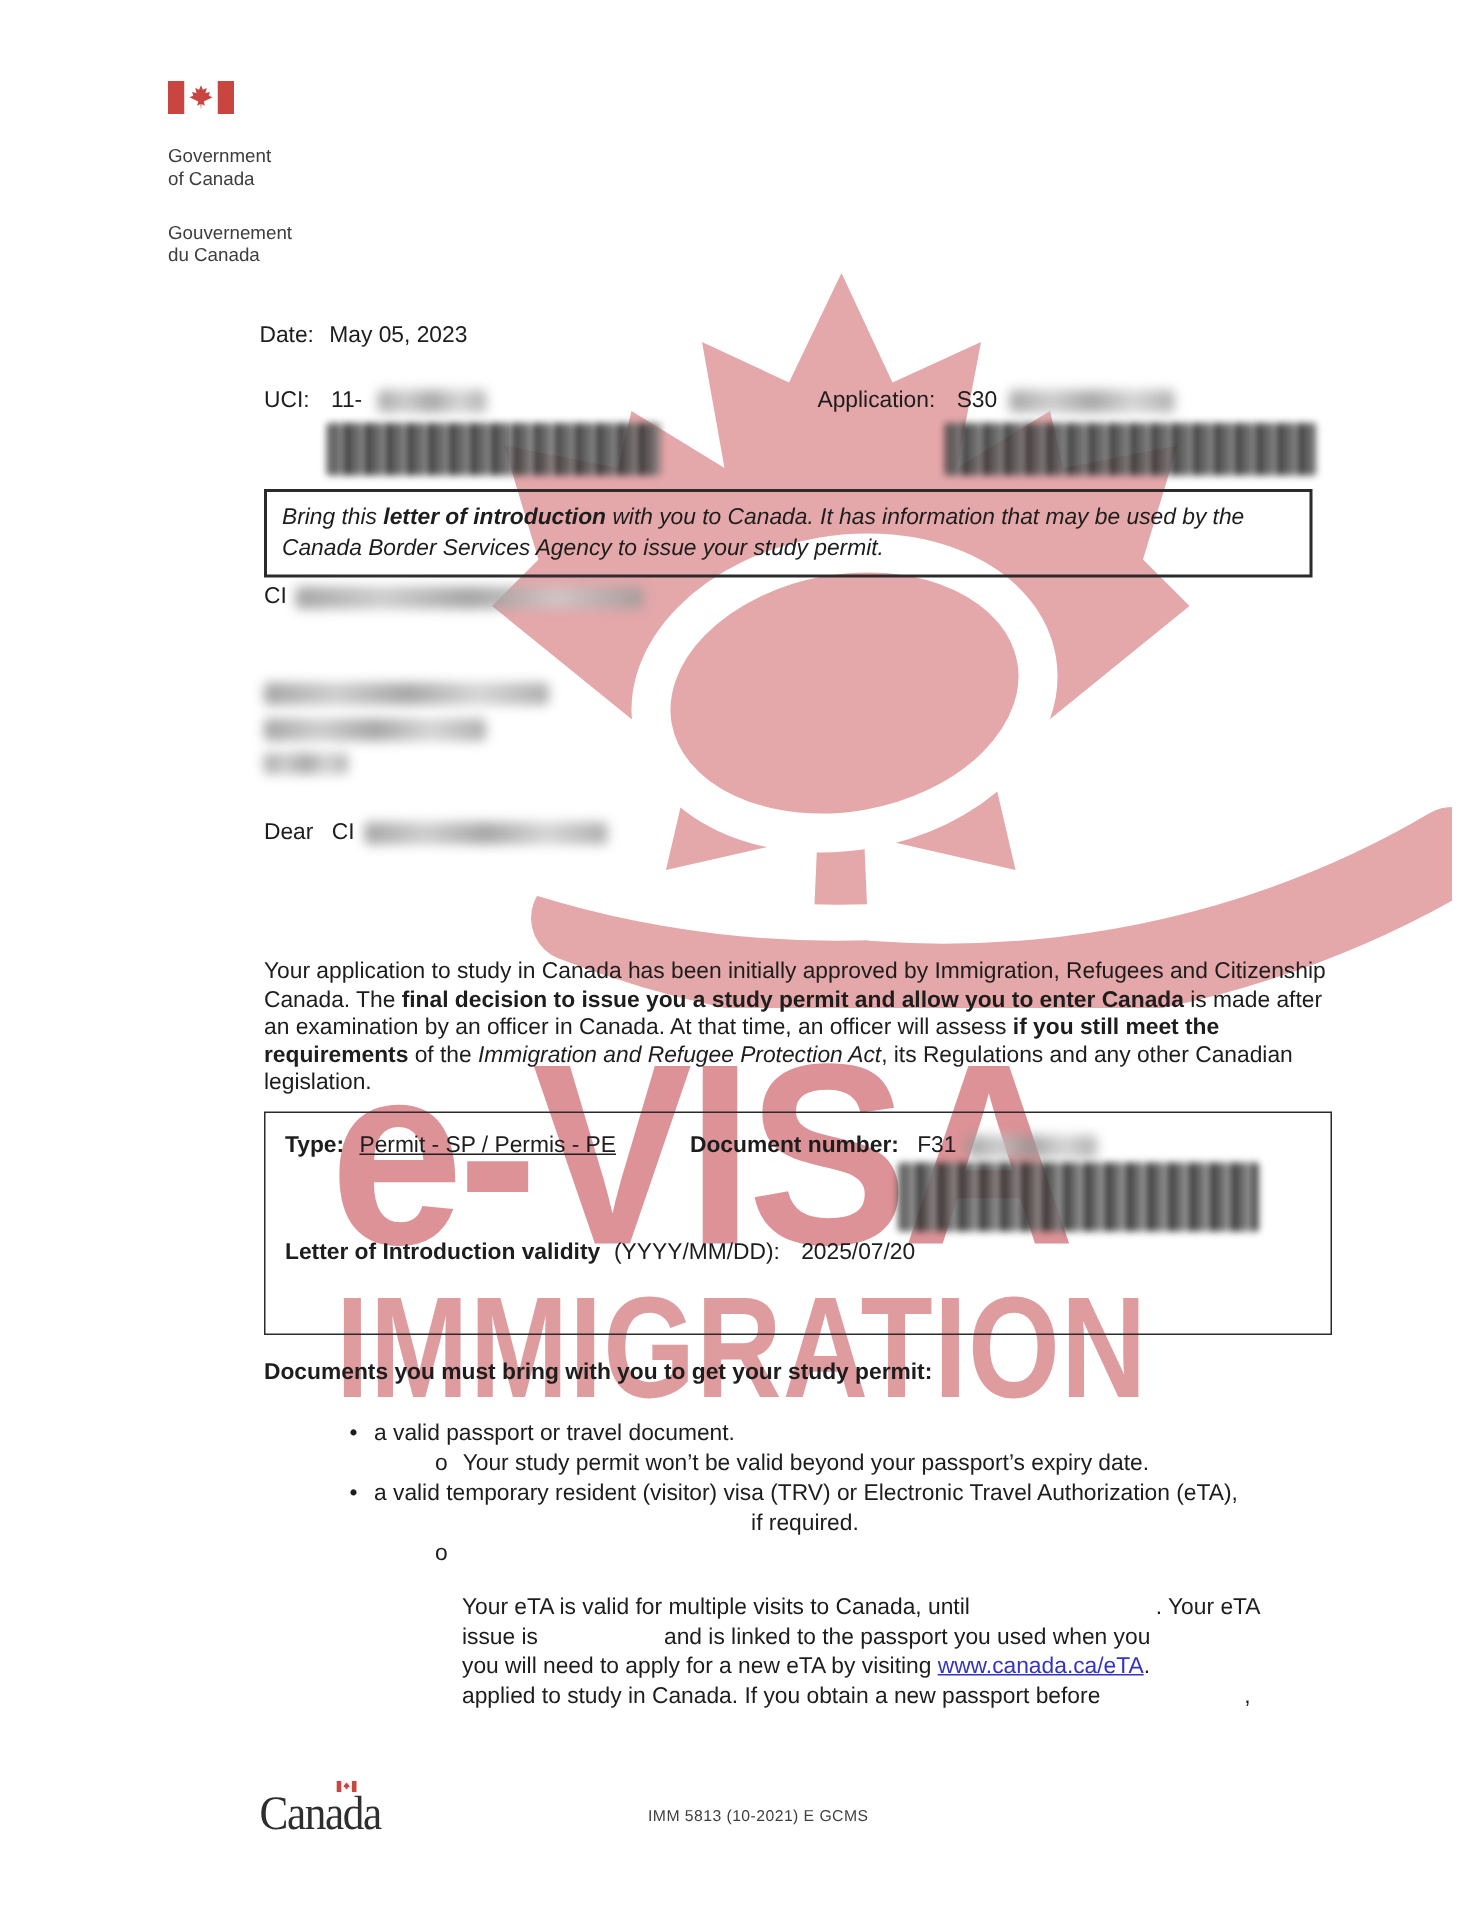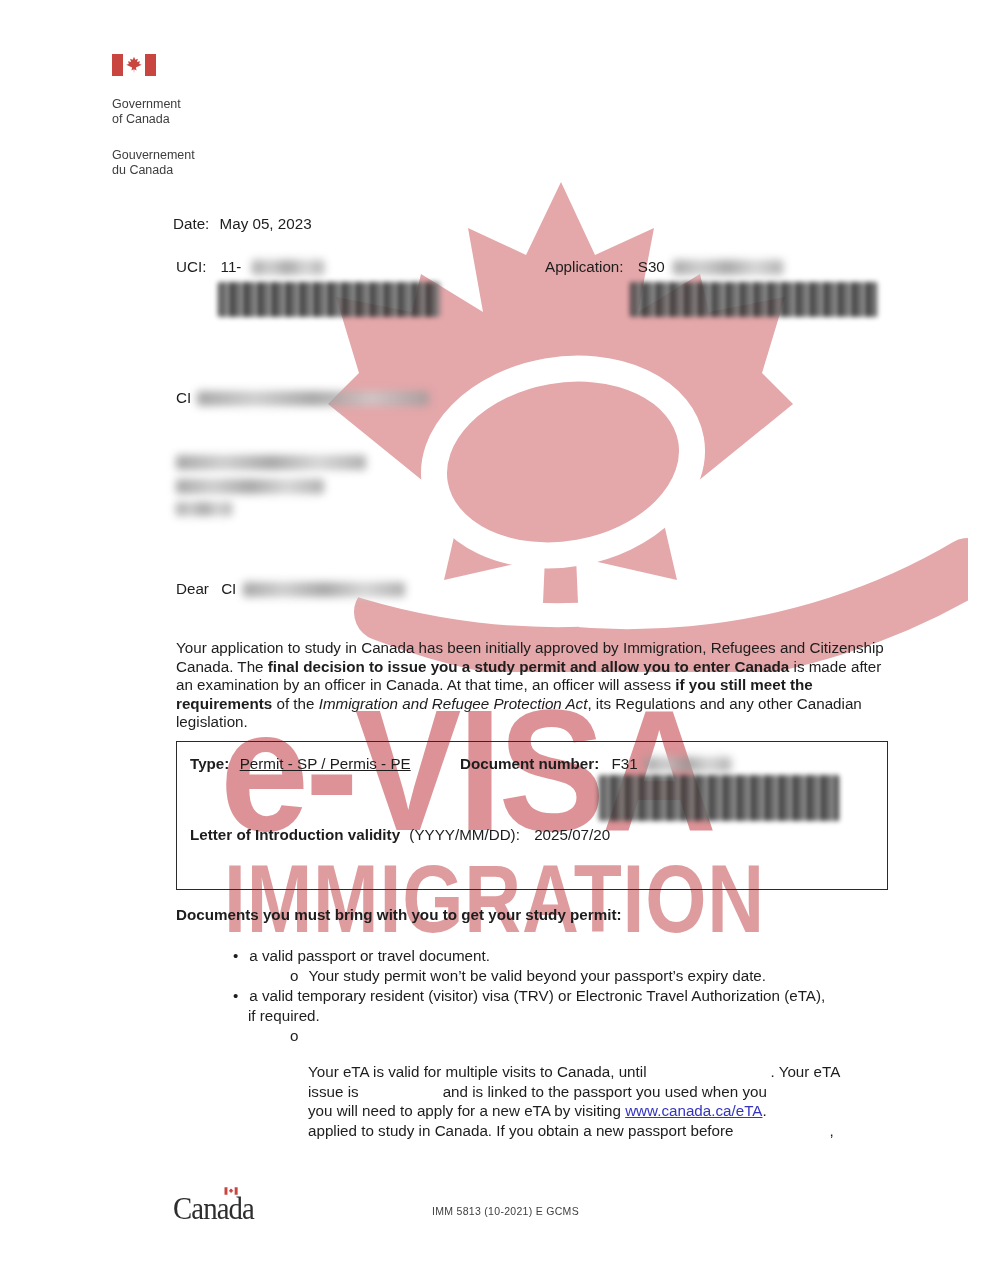--- a/index.html
+++ b/index.html
@@ -133,31 +133,34 @@
 
   <div class="abs content nowrap" style="left:545px;top:258px;">
     <span>Application:</span>
     <span style="margin-left:10px;">S30</span>
     <span class="redact-gray inline-redact" style="width:110px;height:15px;margin-left:4px;"></span>
   </div>
 
   <div class="abs redact-dark" style="left:218px;top:282px;width:222px;height:35px;"></div>
   <div class="abs redact-dark" style="left:630px;top:282px;width:248px;height:35px;"></div>
 
+  <div class="abs content notice-box">
+    <span>Bring this </span><span class="b">letter of introduction</span><span> with you to Canada. It has information that may be used by the Canada Border Services Agency to issue your study permit.</span>
+  </div>
 
   <div class="abs content nowrap" style="left:176px;top:389px;">
     <span>CI</span>
     <span class="redact-gray inline-redact" style="width:232px;height:15px;margin-left:2px;"></span>
   </div>
 
   <div class="abs redact-gray" style="left:176px;top:455px;width:190px;height:15px;"></div>
   <div class="abs redact-gray" style="left:176px;top:479px;width:148px;height:15px;"></div>
   <div class="abs redact-gray" style="left:176px;top:502px;width:56px;height:14px;"></div>
 
-  <div class="abs content nowrap" style="left:176px;top:580px;">
+  <div class="abs content nowrap" style="left:176px;top:546px;">
     <span>Dear</span>
     <span style="margin-left:8px;">CI</span>
     <span class="redact-gray inline-redact" style="width:162px;height:15px;margin-left:2px;"></span>
   </div>
 
   <div class="abs content para">
     <span>Your application to study in Canada has been initially approved by Immigration, Refugees and Citizenship Canada. The </span><span class="b">final decision to issue you a study permit and allow you to enter Canada</span><span> is made after an examination by an officer in Canada. At that time, an officer will assess </span><span class="b">if you still meet the requirements</span><span> of the </span><span class="i">Immigration and Refugee Protection Act</span><span>, its Regulations and any other Canadian legislation.</span>
   </div>
 
   <div class="abs content details-box">
@@ -188,21 +191,21 @@
   <div class="abs content sub-row" style="left:290px;top:966px;">
     <span>o</span>
     <span>Your study permit won’t be valid beyond your passport’s expiry date.</span>
   </div>
 
   <div class="abs content" style="left:233px;top:986px;">
     <div class="bullet-row">
       <span>•</span>
       <span class="nowrap">a valid temporary resident (visitor) visa (TRV) or Electronic Travel Authorization (eTA),</span>
     </div>
-    <div style="margin-left:15px;line-height:19.8px;">if required.</div>
+    <div style="margin-left:15px;line-height:19.8px;text-align:center;">if required.</div>
   </div>
 
   <div class="abs content eta-block">
     <span class="abs" style="left:0;top:0;">o</span>
     <div class="eta-lines">
       <div class="nowrap">
         <span>Your eTA is valid for multiple visits to Canada, until</span><span class="gap1"></span><span>. Your eTA</span>
       </div>
       <div class="nowrap">
         <span>issue is</span><span class="gap2"></span><span>and is linked to the passport you used when you</span>

